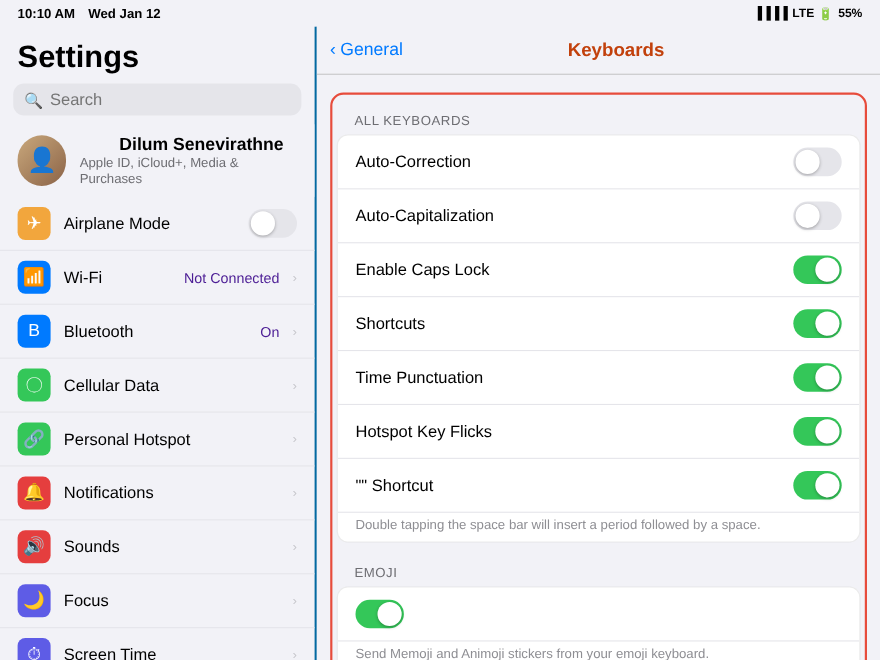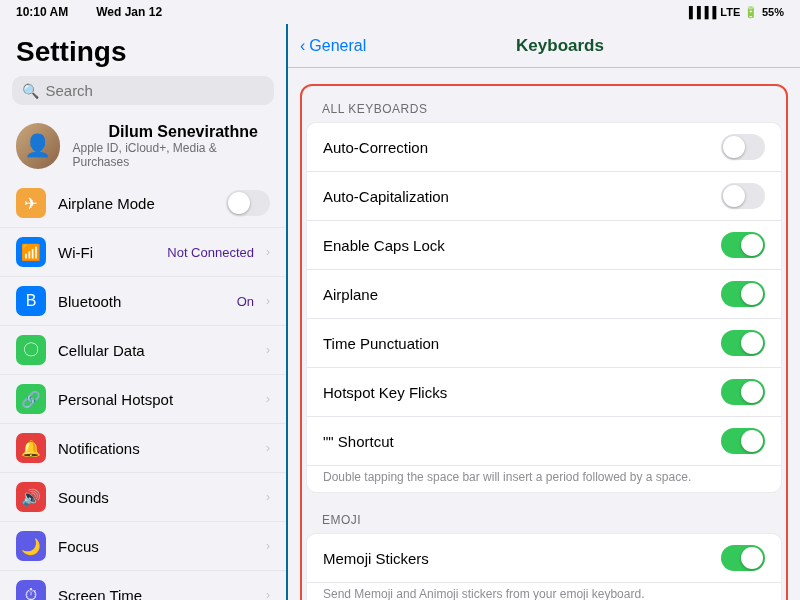--- a/index.html
+++ b/index.html
@@ -17,21 +17,21 @@
     .status-bar {
       display: flex;
       justify-content: space-between;
       align-items: center;
       background: #f2f2f7;
       padding: 0 16px;
       height: 24px;
       font-size: 12px;
       font-weight: 600;
     }
-    .status-left { display: flex; align-items: center; gap: 20px; }
+    .status-left { display: flex; align-items: center; gap: 4px; }
     .status-right { display: flex; align-items: center; gap: 4px; font-size: 11px; }
 
     
     .app-container {
       display: flex;
       flex: 1;
       overflow: hidden;
     }
 
     
@@ -168,21 +168,21 @@
       display: flex;
       align-items: center;
       gap: 4px;
       color: #007aff;
       font-size: 16px;
       cursor: pointer;
     }
     .nav-title {
       font-size: 17px;
       font-weight: 600;
-      color: #14532d;
+      color: #c2410c;
       margin-left: 32px;
     }
 
     
     .content-area {
       flex: 1;
       overflow-y: auto;
       padding: 16px 16px;
     }
 
@@ -340,41 +340,40 @@
             </div>
             <div class="settings-row">
               <span class="row-label">Auto-Capitalization</span>
               <div class="toggle"></div>
             </div>
             <div class="settings-row">
               <span class="row-label">Enable Caps Lock</span>
               <div class="toggle on"></div>
             </div>
             <div class="settings-row">
-              <span class="row-label">Airplane</span>
+              <span class="row-label">Shortcuts</span>
               <div class="toggle on"></div>
             </div>
             <div class="settings-row">
               <span class="row-label">Time Punctuation</span>
               <div class="toggle on"></div>
             </div>
             <div class="settings-row">
               <span class="row-label">Hotspot Key Flicks</span>
               <div class="toggle on"></div>
             </div>
             <div class="settings-row">
               <span class="row-label">"" Shortcut</span>
               <div class="toggle on"></div>
             </div>
             <div class="helper-text">Double tapping the space bar will insert a period followed by a space.</div>
           </div>
           <div class="section-label">EMOJI</div>
           <div class="settings-group">
             <div class="settings-row">
-              <span class="row-label">Memoji Stickers</span>
               <div class="toggle on"></div>
             </div>
             <div class="helper-text">Send Memoji and Animoji stickers from your emoji keyboard.</div>
           </div>
         </div>
     </div>
 
   </div>
 </div>
 

